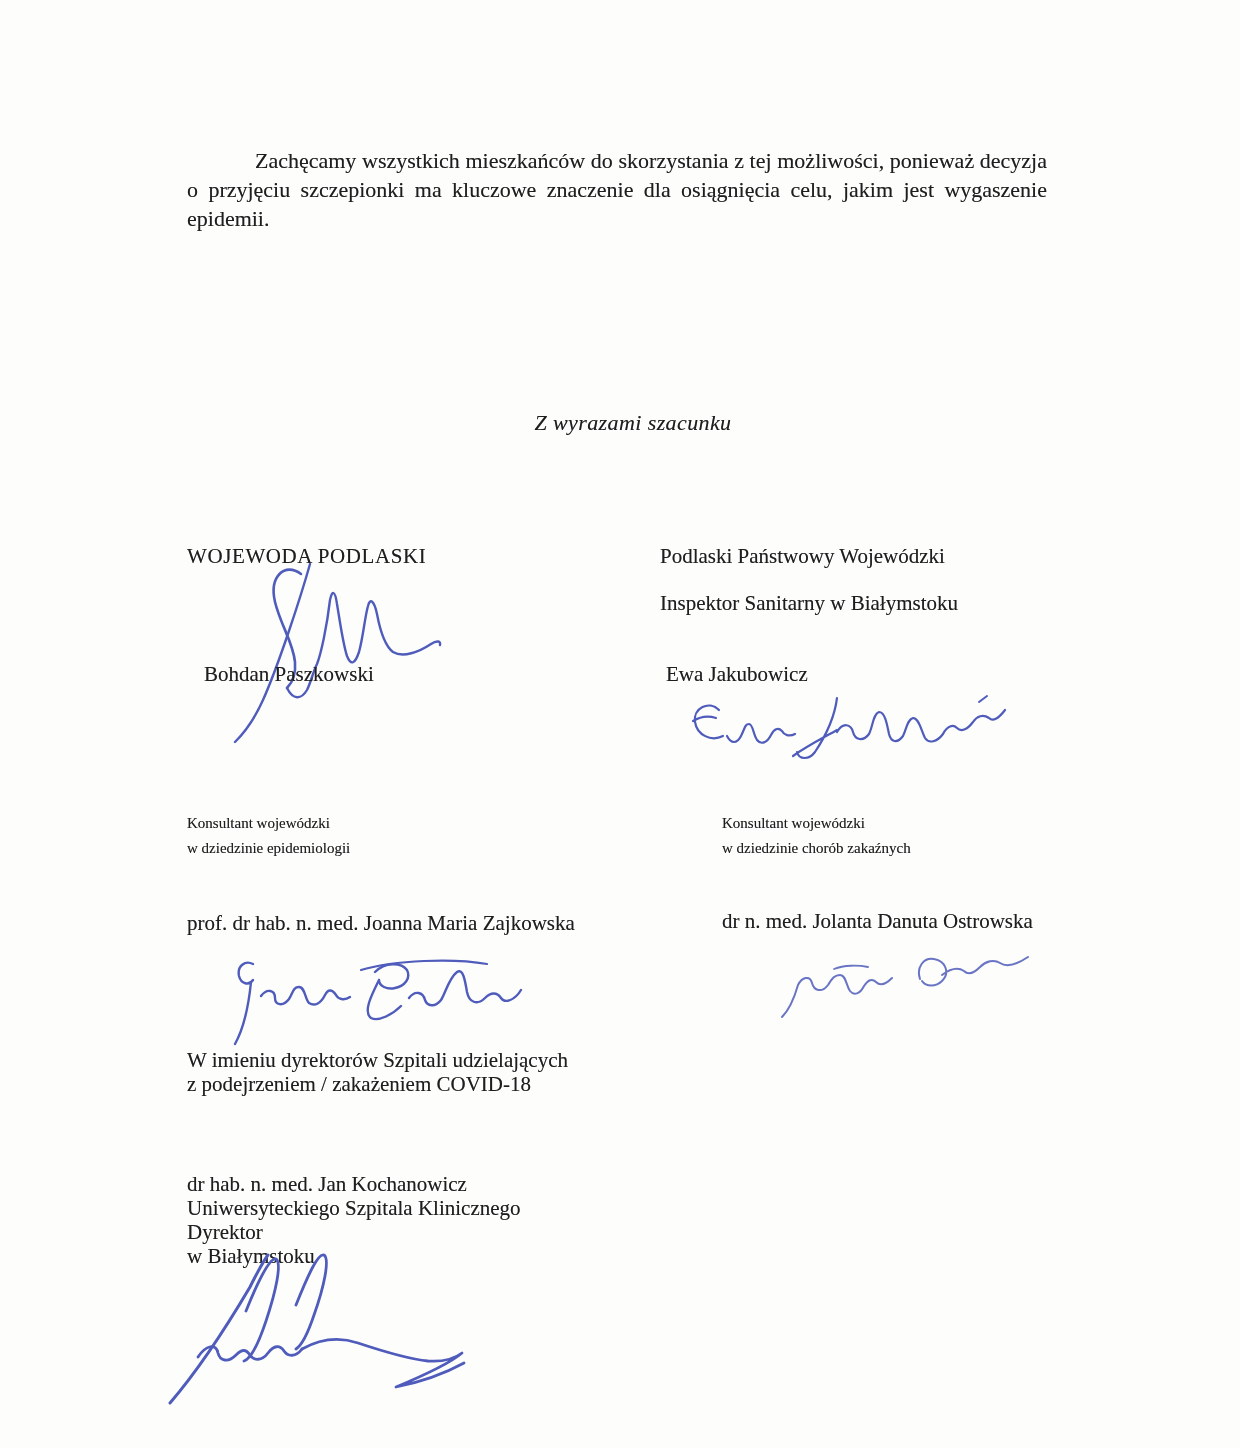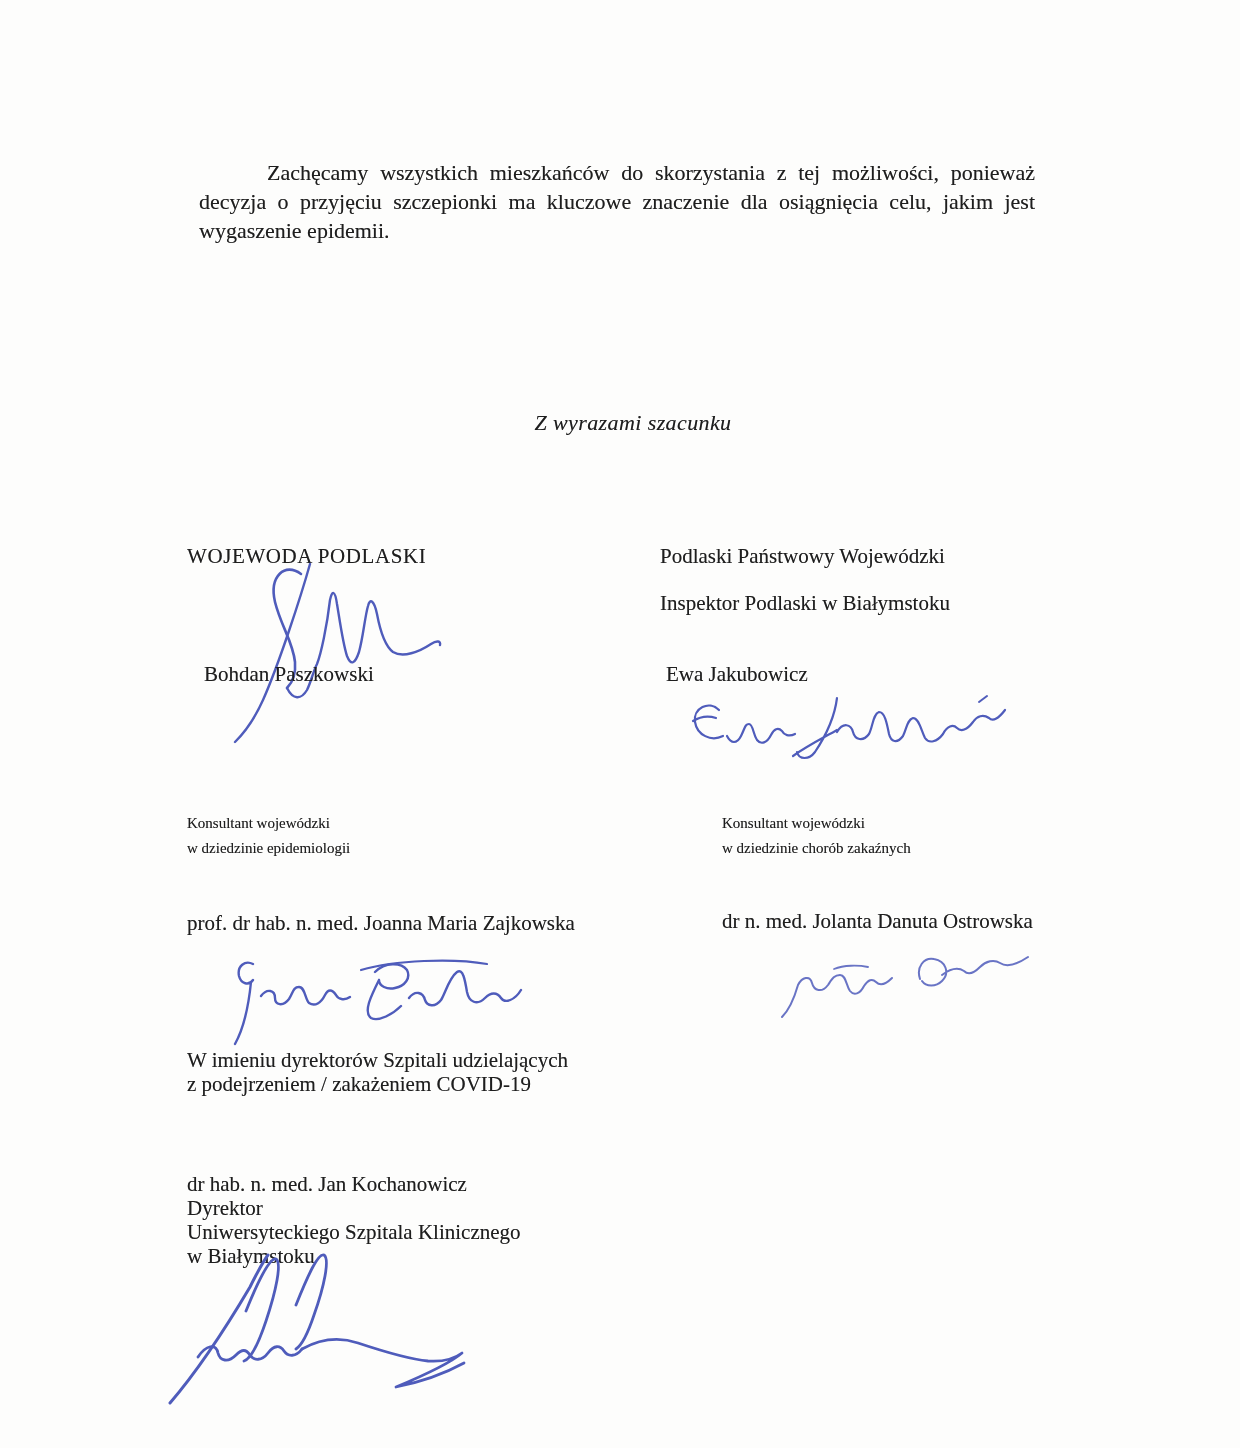--- a/index.html
+++ b/index.html
@@ -25,21 +25,21 @@
   .soft { text-shadow: 0 0 0.6px rgba(30,30,30,0.45); }
 
   .body-text {
     left: 187px;
     top: 146px;
     width: 860px;
     font-size: 22px;
     line-height: 29px;
     text-align: justify;
   }
-  .body-text p { text-indent: 68px; margin: 12px; }
+  .body-text p { text-indent: 68px; margin: 0; }
 
   .closing {
     left: 0;
     top: 410px;
     width: 1234px;
     text-align: center;
     font-size: 22px;
     font-weight: normal;
     font-style: italic;
     letter-spacing: 0.4px;
@@ -78,21 +78,21 @@
 
   <svg class="abs signature" style="left:213px; top:560px;" width="235" height="188" viewBox="0 0 235 188" aria-hidden="true">
     <path stroke-width="2.6" d="M88,14 C72,2 56,16 62,42 C68,66 80,82 82,102 C83,114 80,122 74,128"></path>
     <path stroke-width="2.4" d="M97,4 C88,36 66,104 50,140 C42,158 32,172 22,182"></path>
     <path stroke-width="2.4" d="M74,128 C80,140 88,140 94,130 C98,122 100,112 104,104 C108,94 114,66 117,40 C119,30 122,30 124,44 C127,62 130,84 134,96 C138,106 142,104 146,92 C150,78 152,56 155,46 C157,38 161,40 164,54 C167,70 172,86 180,92 C190,98 206,92 218,84 C224,80 228,81 227,85"></path>
   </svg>
 
   <div class="abs line soft" style="left:204px; top:662px;">Bohdan Paszkowski</div>
 
   <div class="abs line soft" style="left:660px; top:544px;">Podlaski Państwowy Wojewódzki</div>
-  <div class="abs line soft" style="left:660px; top:591px;">Inspektor Podlaski w Białymstoku</div>
+  <div class="abs line soft" style="left:660px; top:591px;">Inspektor Sanitarny w Białymstoku</div>
   <div class="abs line soft" style="left:666px; top:662px;">Ewa Jakubowicz</div>
 
   <svg class="abs signature" style="left:685px; top:690px;" width="325" height="72" viewBox="0 0 325 72" aria-hidden="true">
     <path stroke-width="2.2" d="M34,20 C24,10 8,18 10,32 C12,45 26,52 38,46 M8,31 C16,26 25,26 31,28"></path>
     <path stroke-width="2.2" d="M42,46 C46,54 52,54 56,46 C60,38 60,34 64,34 C68,34 68,44 72,50 C76,55 82,53 86,45 C89,39 93,37 97,41 C99,45 104,47 110,44"></path>
     <path stroke-width="2.2" d="M152,8 C150,24 142,44 130,62 C124,70 114,70 112,62 M108,66 C122,56 138,48 152,40"></path>
     <path stroke-width="2.2" d="M152,42 C158,32 166,34 168,42 C170,50 178,52 184,44 C188,36 188,24 194,22 C200,22 202,34 204,44 C206,52 212,54 218,46 C222,38 222,30 228,28 C234,28 236,40 240,48 C244,54 252,52 258,44 C262,36 268,34 272,38 C276,42 282,40 288,32 C292,26 298,24 304,28 C308,32 314,28 320,20"></path>
     <path stroke-width="2" d="M294,12 l8,-6"></path>
   </svg>
 
@@ -118,27 +118,27 @@
   </svg>
 
   <svg class="abs signature sig-light" style="left:780px; top:945px;" width="255" height="76" viewBox="0 0 255 76" aria-hidden="true">
     <path stroke-width="2" d="M18,40 C14,54 8,66 2,72 M18,40 C22,32 30,30 32,38 C34,46 42,48 48,40 C52,34 54,30 60,30 C66,30 66,40 70,46 C74,51 80,49 84,41 C88,35 92,33 96,37 C100,41 106,39 112,33"></path>
     <path stroke-width="1.8" d="M54,24 C64,20 78,20 88,22"></path>
     <path stroke-width="2" d="M140,34 C136,22 144,12 154,14 C166,16 170,28 162,36 C156,42 146,42 142,36 M162,30 C170,24 178,22 184,26 C188,30 194,28 200,22 C206,16 214,14 220,18 C226,22 236,20 248,12"></path>
   </svg>
 
   <div class="abs block-sm soft" style="left:187px; top:1048px;">
     <div>W imieniu dyrektorów Szpitali udzielających</div>
-    <div>z podejrzeniem / zakażeniem COVID-19</div>
+    <div>z podejrzeniem / zakażeniem COVID-18</div>
   </div>
 
   <div class="abs block-sm soft" style="left:187px; top:1172px;">
     <div>dr hab. n. med. Jan Kochanowicz</div>
+    <div>Uniwersyteckiego Szpitala Klinicznego</div>
     <div>Dyrektor</div>
-    <div>Uniwersyteckiego Szpitala Klinicznego</div>
     <div>w Białymstoku</div>
   </div>
 
   <svg class="abs signature" style="left:162px; top:1247px;" width="310" height="162" viewBox="0 0 310 162" aria-hidden="true">
     <path stroke-width="3" d="M8,156 C32,128 62,84 88,40 C94,28 100,16 106,8"></path>
     <path stroke-width="2.8" d="M84,64 C96,34 108,10 114,12 C120,16 114,44 104,74 C96,98 88,112 82,114"></path>
     <path stroke-width="2.8" d="M134,58 C146,28 156,6 162,8 C168,12 162,40 152,68 C146,86 140,98 134,102"></path>
     <path stroke-width="2.8" d="M36,110 C44,98 54,96 56,106 C58,114 66,116 74,108 C80,102 84,102 88,108 C92,114 100,114 106,106 C112,98 118,98 122,104 C126,110 134,110 140,102"></path>
     <path stroke-width="2.8" d="M140,102 C158,92 178,90 196,96 C220,104 246,112 266,114 C280,115 292,112 300,106 C286,118 258,130 234,140 C254,136 280,128 302,116"></path>
   </svg>

